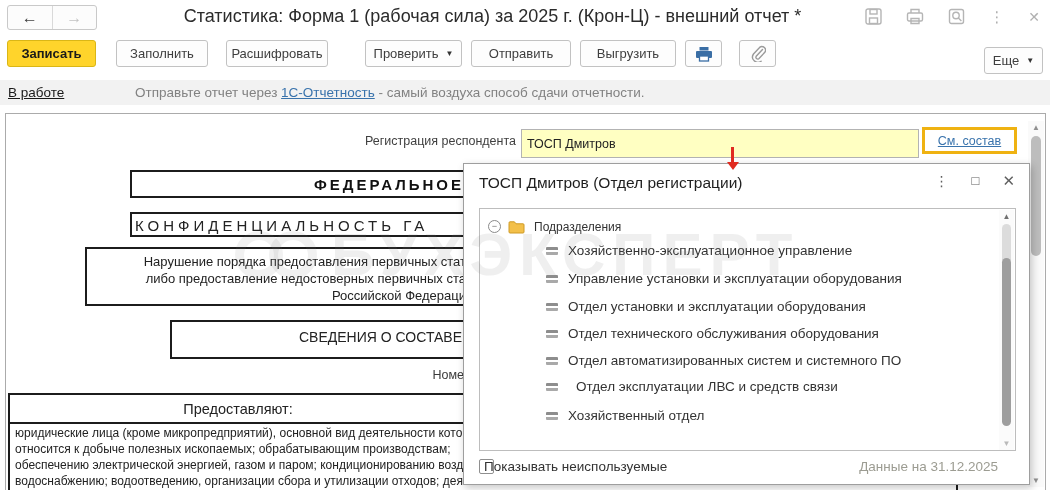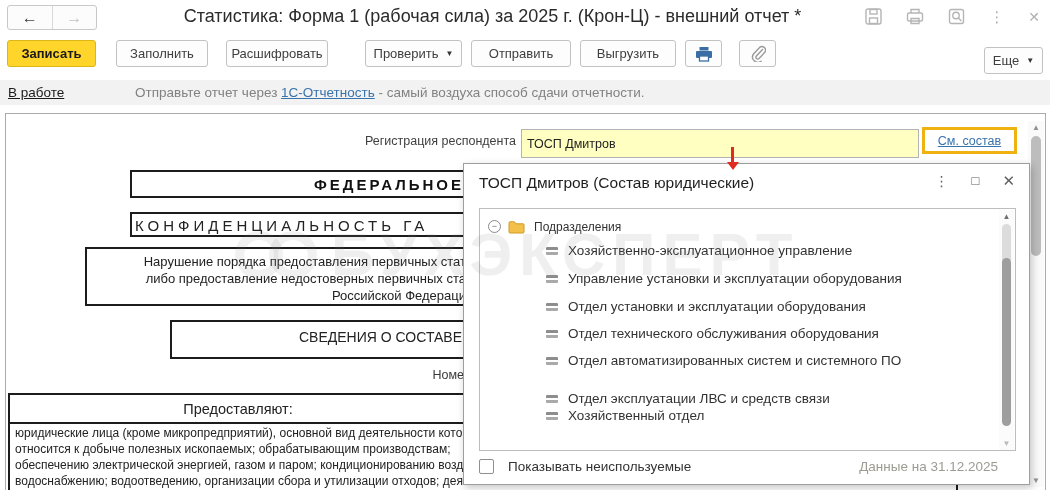--- a/index.html
+++ b/index.html
@@ -102,21 +102,21 @@
   .tree-item-label{margin-left:10px;font-size:13.5px;color:#333;white-space:nowrap;}
   .tree-scroll{position:absolute;right:1px;top:1px;width:15px;height:240px;background:#fbfbfb;}
   .tree-scroll .arr{position:absolute;left:0;width:15px;text-align:center;font-size:8px;color:#6f6f6f;cursor:pointer;}
   .tree-scroll .arr.up{top:2px;}
   .tree-scroll .arr.down{bottom:2px;color:#b9b9b9;}
   .tree-scroll .track-top{position:absolute;left:3px;top:14px;width:9px;height:40px;background:#dcdcdc;border-radius:5px;}
   .tree-scroll .thumb{position:absolute;left:3px;top:48px;width:9px;height:168px;background:#9e9e9e;border-radius:5px;cursor:pointer;}
 
   .popup-footer{position:absolute;left:15px;right:15px;top:292px;height:24px;}
   .chk{position:absolute;left:0;top:3px;width:15px;height:15px;border:1px solid #8f8f8f;border-radius:2px;background:#fff;cursor:pointer;}
-  .chk-label{position:absolute;left:29px;top:3px;font-size:13.5px;color:#333;cursor:pointer;}
+  .chk-label{position:absolute;left:5px;top:3px;font-size:13.5px;color:#333;cursor:pointer;}
   .data-date{position:absolute;right:16px;top:3px;font-size:13.5px;color:#9c9c92;}
 
   
   .watermark{position:absolute;left:235px;top:220px;z-index:70;pointer-events:none;display:flex;align-items:center;
              color:rgba(130,130,130,0.13);font-weight:bold;font-size:60px;letter-spacing:7px;white-space:nowrap;}
   .wm-circle{width:48px;height:48px;border:9px solid rgba(130,130,130,0.11);border-radius:50%;display:inline-block;}
   .wm-circle.c2{margin-left:-14px;margin-right:14px;}
 </style>
 </head>
 <body>
@@ -266,21 +266,21 @@
       <div class="arr down">▼</div>
     </div>
   </div>
 
   <div class="red-arrow">
     <div class="shaft"></div>
     <div class="head"></div>
   </div>
 
   <div class="popup">
-    <div class="popup-title">ТОСП Дмитров (Состав юридические)</div>
+    <div class="popup-title">ТОСП Дмитров (Отдел регистрации)</div>
     <div class="popup-icons">
       <span class="pi dots">⋮</span>
       <span class="pi maxi">□</span>
       <span class="pi close">✕</span>
     </div>
 
     <div class="tree-box">
       <div class="tree-row" style="top:4px;">
         <span class="expander">−</span>
         <span class="folder-icon">
@@ -304,21 +304,21 @@
         <span class="tree-item-label">Отдел установки и эксплуатации оборудования</span>
       </div>
       <div class="tree-row" style="top:111px;">
         <span class="dash-icon"></span>
         <span class="tree-item-label">Отдел технического обслуживания оборудования</span>
       </div>
       <div class="tree-row" style="top:138px;">
         <span class="dash-icon"></span>
         <span class="tree-item-label">Отдел автоматизированных систем и системного ПО</span>
       </div>
-      <div class="tree-row" style="top:176px;">
+      <div class="tree-row" style="top:164px;gap:8px;">
         <span class="dash-icon"></span>
         <span class="tree-item-label">Отдел эксплуатации ЛВС и средств связи</span>
       </div>
       <div class="tree-row" style="top:193px;">
         <span class="dash-icon"></span>
         <span class="tree-item-label">Хозяйственный отдел</span>
       </div>
 
       <div class="tree-scroll">
         <div class="arr up">▲</div>

